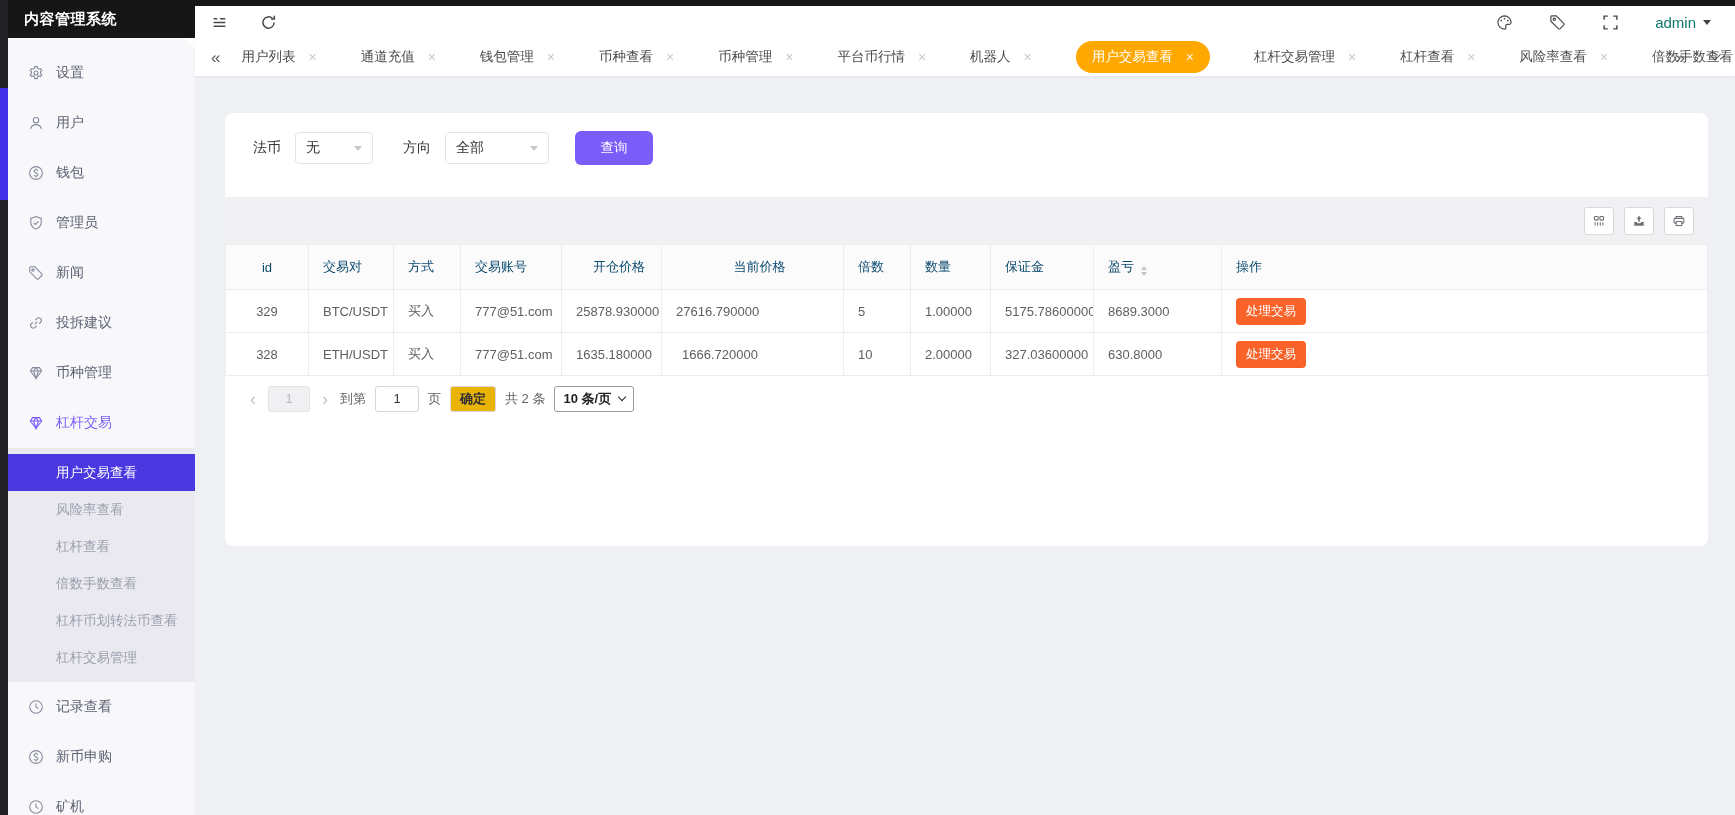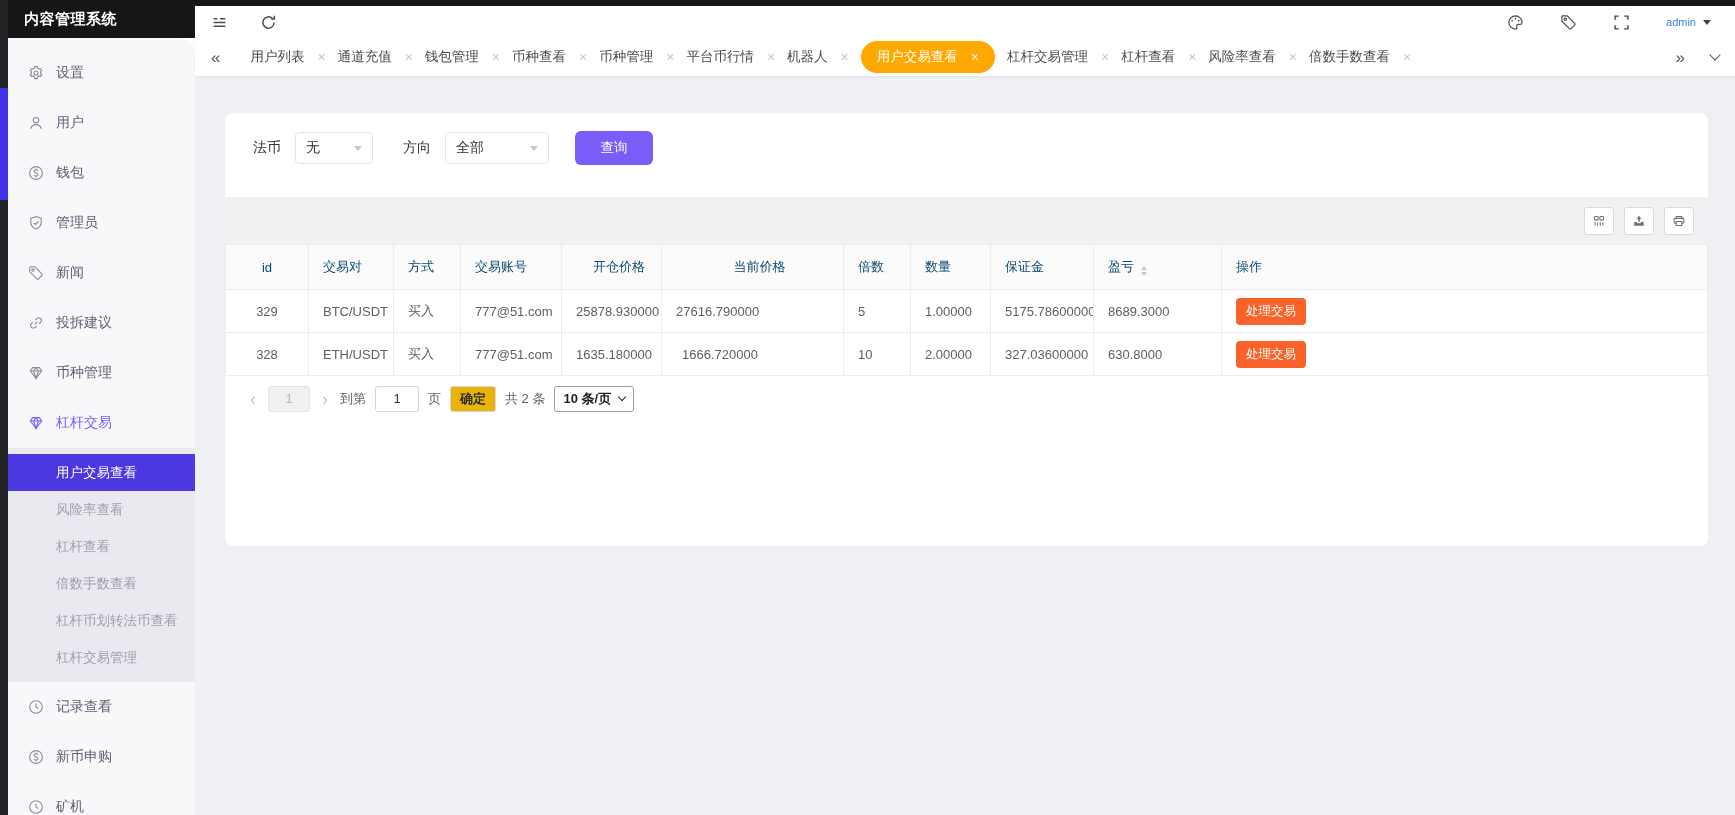--- a/index.html
+++ b/index.html
@@ -23,29 +23,29 @@
   .submenu-item.active { background:#4b38e0; color:#ffffff; }
 
   
   .main { flex:1; display:flex; flex-direction:column; min-width:0; }
   .chrome { height:6px; background:#161616; flex:none; }
   .topbar { height:32px; background:#fff; display:flex; align-items:center; padding:0 24px 0 16px; gap:32px; flex:none; }
   .topbar .grow { flex:1; }
   .icon-btn { display:flex; align-items:center; justify-content:center; color:#4a4a4a; cursor:pointer; }
   .icon-btn svg { width:17px; height:17px; }
   .tb-right { display:flex; align-items:center; gap:36px; }
-  .user-menu { display:flex; align-items:center; gap:7px; font-size:11px; color:#3b82f6; cursor:pointer; }
+  .user-menu { display:flex; align-items:center; gap:7px; font-size:15px; color:#0f766e; cursor:pointer; }
   .caret-dark { width:0; height:0; border-left:4px solid transparent; border-right:4px solid transparent; border-top:5px solid #444; }
 
   
   .tabbar { height:38px; background:#fff; display:flex; align-items:center; padding:0 16px; flex:none; box-shadow:0 1px 3px rgba(0,0,0,.06); position:relative; z-index:2; }
   .chev-dbl { font-size:17px; color:#595959; cursor:pointer; line-height:1; }
   .chev-dbl.left::before { content:"«"; }
   .chev-dbl.right::before { content:"»"; }
-  .tabs { display:flex; align-items:center; gap:12px; margin-left:30px; flex:1; min-width:0; }
+  .tabs { display:flex; align-items:center; gap:44px; margin-left:21px; flex:1; min-width:0; }
   .tab { display:flex; align-items:center; gap:13px; font-size:13.5px; color:#4a4a4a; cursor:pointer; white-space:nowrap; }
   .tab .x { color:#c8c8cc; font-size:14px; line-height:1; }
   .tab .x::before { content:"×"; }
   .tab.active { background:#ffa800; color:#fff; padding:7px 16px; border-radius:16px; }
   .tab.active .x { color:rgba(255,255,255,.9); }
   .tabbar-end { display:flex; align-items:center; gap:26px; margin-left:18px; }
   .chev-down { width:8px; height:8px; border-right:1.6px solid #595959; border-bottom:1.6px solid #595959; transform:rotate(45deg); margin-top:-4px; cursor:pointer; }
 
   
   .content { flex:1; padding:37px 27px 0 30px; overflow:hidden; }

